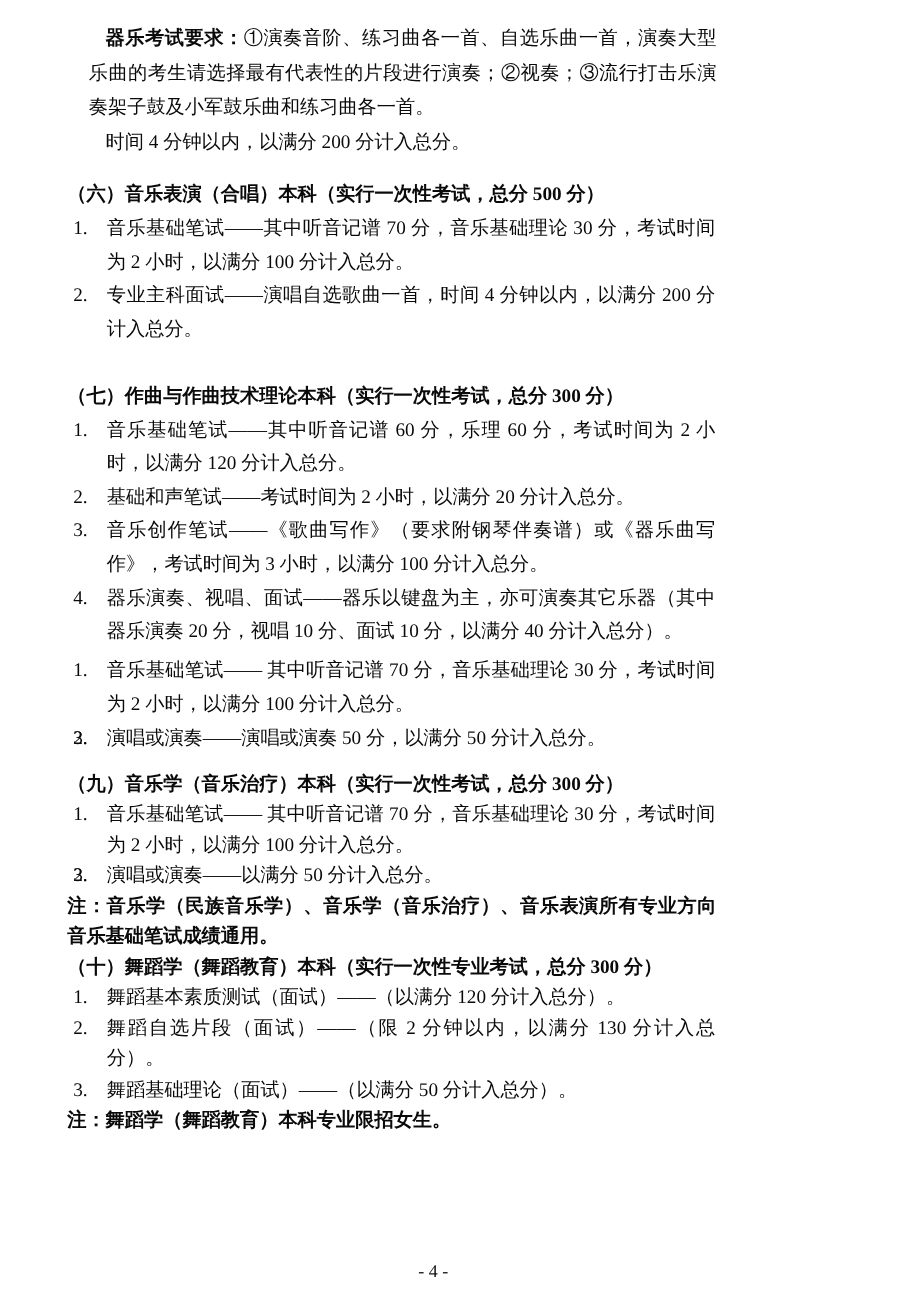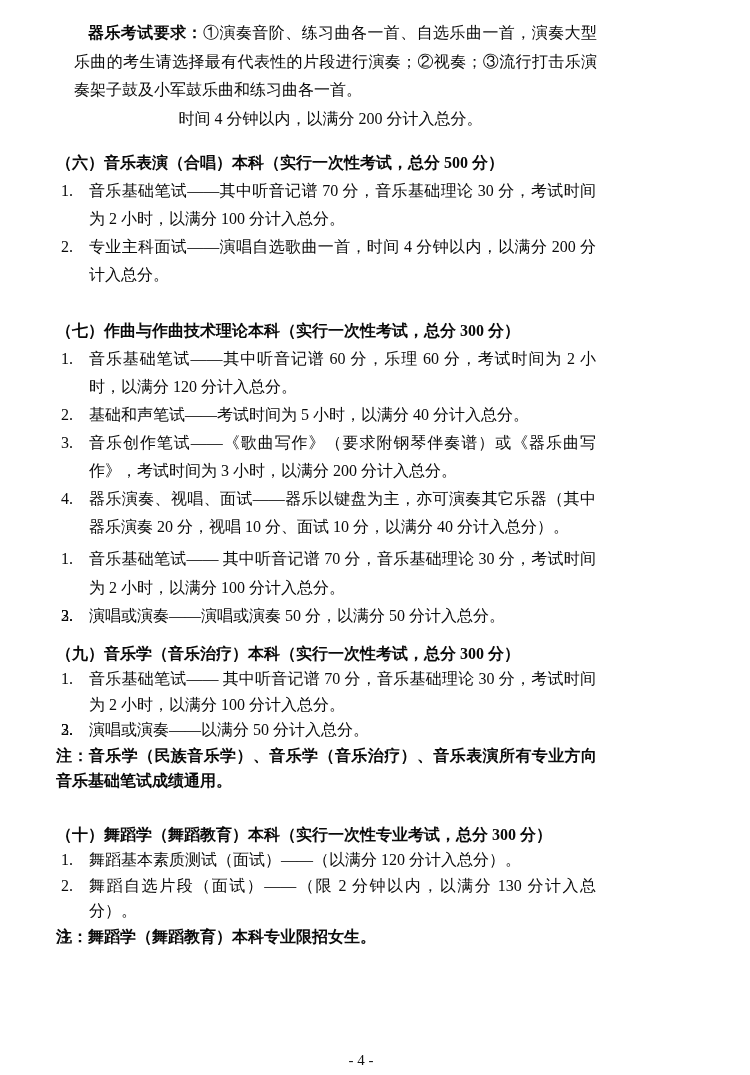--- a/index.html
+++ b/index.html
@@ -24,24 +24,23 @@
   
   .para-intro {
     margin-left: 74px;
     margin-right: 28px;
     text-indent: 14px;
     text-align: justify;
     line-height: 28.5px;
   }
   .para-lead { font-weight: bold; }
   .para-time {
-    margin-left: 64px;
+    margin-left: 88px;
     margin-right: 28px;
     line-height: 28.5px;
-    text-align: center;
   }
 
   
   .sec-title {
     margin-left: 56px;
     margin-right: 26px;
     font-weight: bold;
   }
   .item {
     position: relative;
@@ -61,21 +60,21 @@
     margin-right: 28px;
     font-weight: bold;
     text-align: justify;
   }
 
   .sec6  { margin-top: 16px;   line-height: 28px; }
   .sec7  { margin-top: 28px;   line-height: 28px; }
   .sec8  { margin-top: 4px;    line-height: 28.5px; }
   .sec9  { margin-top: 10px;   line-height: 25.5px; }
   .note9 { line-height: 25.5px; }
-  .sec10 { margin-top: 28px;   line-height: 25.5px; }
+  .sec10 {   line-height: 25.5px; }
   .note10{ line-height: 25.5px; }
 
   .footer {
     position: absolute;
     left: 0;
     bottom: 6px;
     width: 722px;
     text-align: center;
     font-size: 15px;
     color: #111;
@@ -91,22 +90,22 @@
 
   <div class="sec6">
     <p class="sec-title">（六）音乐表演（合唱）本科（实行一次性考试，总分 500 分）</p>
     <div class="item"><span class="num">1.</span><span>音乐基础笔试——其中听音记谱 70 分，音乐基础理论 30 分，考试时间为 2 小时，以满分 100 分计入总分。</span></div>
     <div class="item"><span class="num">2.</span><span>专业主科面试——演唱自选歌曲一首，时间 4 分钟以内，以满分 200 分计入总分。</span></div>
   </div>
 
   <div class="sec7">
     <p class="sec-title">（七）作曲与作曲技术理论本科（实行一次性考试，总分 300 分）</p>
     <div class="item"><span class="num">1.</span><span>音乐基础笔试——其中听音记谱 60 分，乐理 60 分，考试时间为 2 小时，以满分 120 分计入总分。</span></div>
-    <div class="item"><span class="num">2.</span><span>基础和声笔试——考试时间为 5 小时，以满分 40 分计入总分。</span></div>
-    <div class="item"><span class="num">3.</span><span>音乐创作笔试——《歌曲写作》（要求附钢琴伴奏谱）或《器乐曲写作》，考试时间为 3 小时，以满分 200 分计入总分。</span></div>
+    <div class="item"><span class="num">2.</span><span>基础和声笔试——考试时间为 2 小时，以满分 20 分计入总分。</span></div>
+    <div class="item"><span class="num">3.</span><span>音乐创作笔试——《歌曲写作》（要求附钢琴伴奏谱）或《器乐曲写作》，考试时间为 3 小时，以满分 100 分计入总分。</span></div>
     <div class="item"><span class="num">4.</span><span>器乐演奏、视唱、面试——器乐以键盘为主，亦可演奏其它乐器（其中器乐演奏 20 分，视唱 10 分、面试 10 分，以满分 40 分计入总分）。</span></div>
   </div>
 
   <div class="sec8">
     <div class="item"><span class="num">1.</span><span>音乐基础笔试—— 其中听音记谱 70 分，音乐基础理论 30 分，考试时间为 2 小时，以满分 100 分计入总分。</span></div>
     <div class="item"><span class="num">2.</span></div>
     <div class="item"><span class="num">3.</span><span>演唱或演奏——演唱或演奏 50 分，以满分 50 分计入总分。</span></div>
   </div>
 
   <div class="sec9">
@@ -114,19 +113,19 @@
     <div class="item"><span class="num">1.</span><span>音乐基础笔试—— 其中听音记谱 70 分，音乐基础理论 30 分，考试时间为 2 小时，以满分 100 分计入总分。</span></div>
     <div class="item"><span class="num">2.</span></div>
     <div class="item"><span class="num">3.</span><span>演唱或演奏——以满分 50 分计入总分。</span></div>
   </div>
   <p class="note note9">注：音乐学（民族音乐学）、音乐学（音乐治疗）、音乐表演所有专业方向音乐基础笔试成绩通用。</p>
 
   <div class="sec10">
     <p class="sec-title">（十）舞蹈学（舞蹈教育）本科（实行一次性专业考试，总分 300 分）</p>
     <div class="item"><span class="num">1.</span><span>舞蹈基本素质测试（面试）——（以满分 120 分计入总分）。</span></div>
     <div class="item"><span class="num">2.</span><span>舞蹈自选片段（面试）——（限 2 分钟以内，以满分 130 分计入总分）。</span></div>
-    <div class="item"><span class="num">3.</span></div>
+    <div class="item"><span class="num">3.</span><span>舞蹈基础理论（面试）——（以满分 50 分计入总分）。</span></div>
   </div>
   <p class="note note10">注：舞蹈学（舞蹈教育）本科专业限招女生。</p>
 
   <div class="footer">- 4 -</div>
 
 </div>
 
 </body></html>

